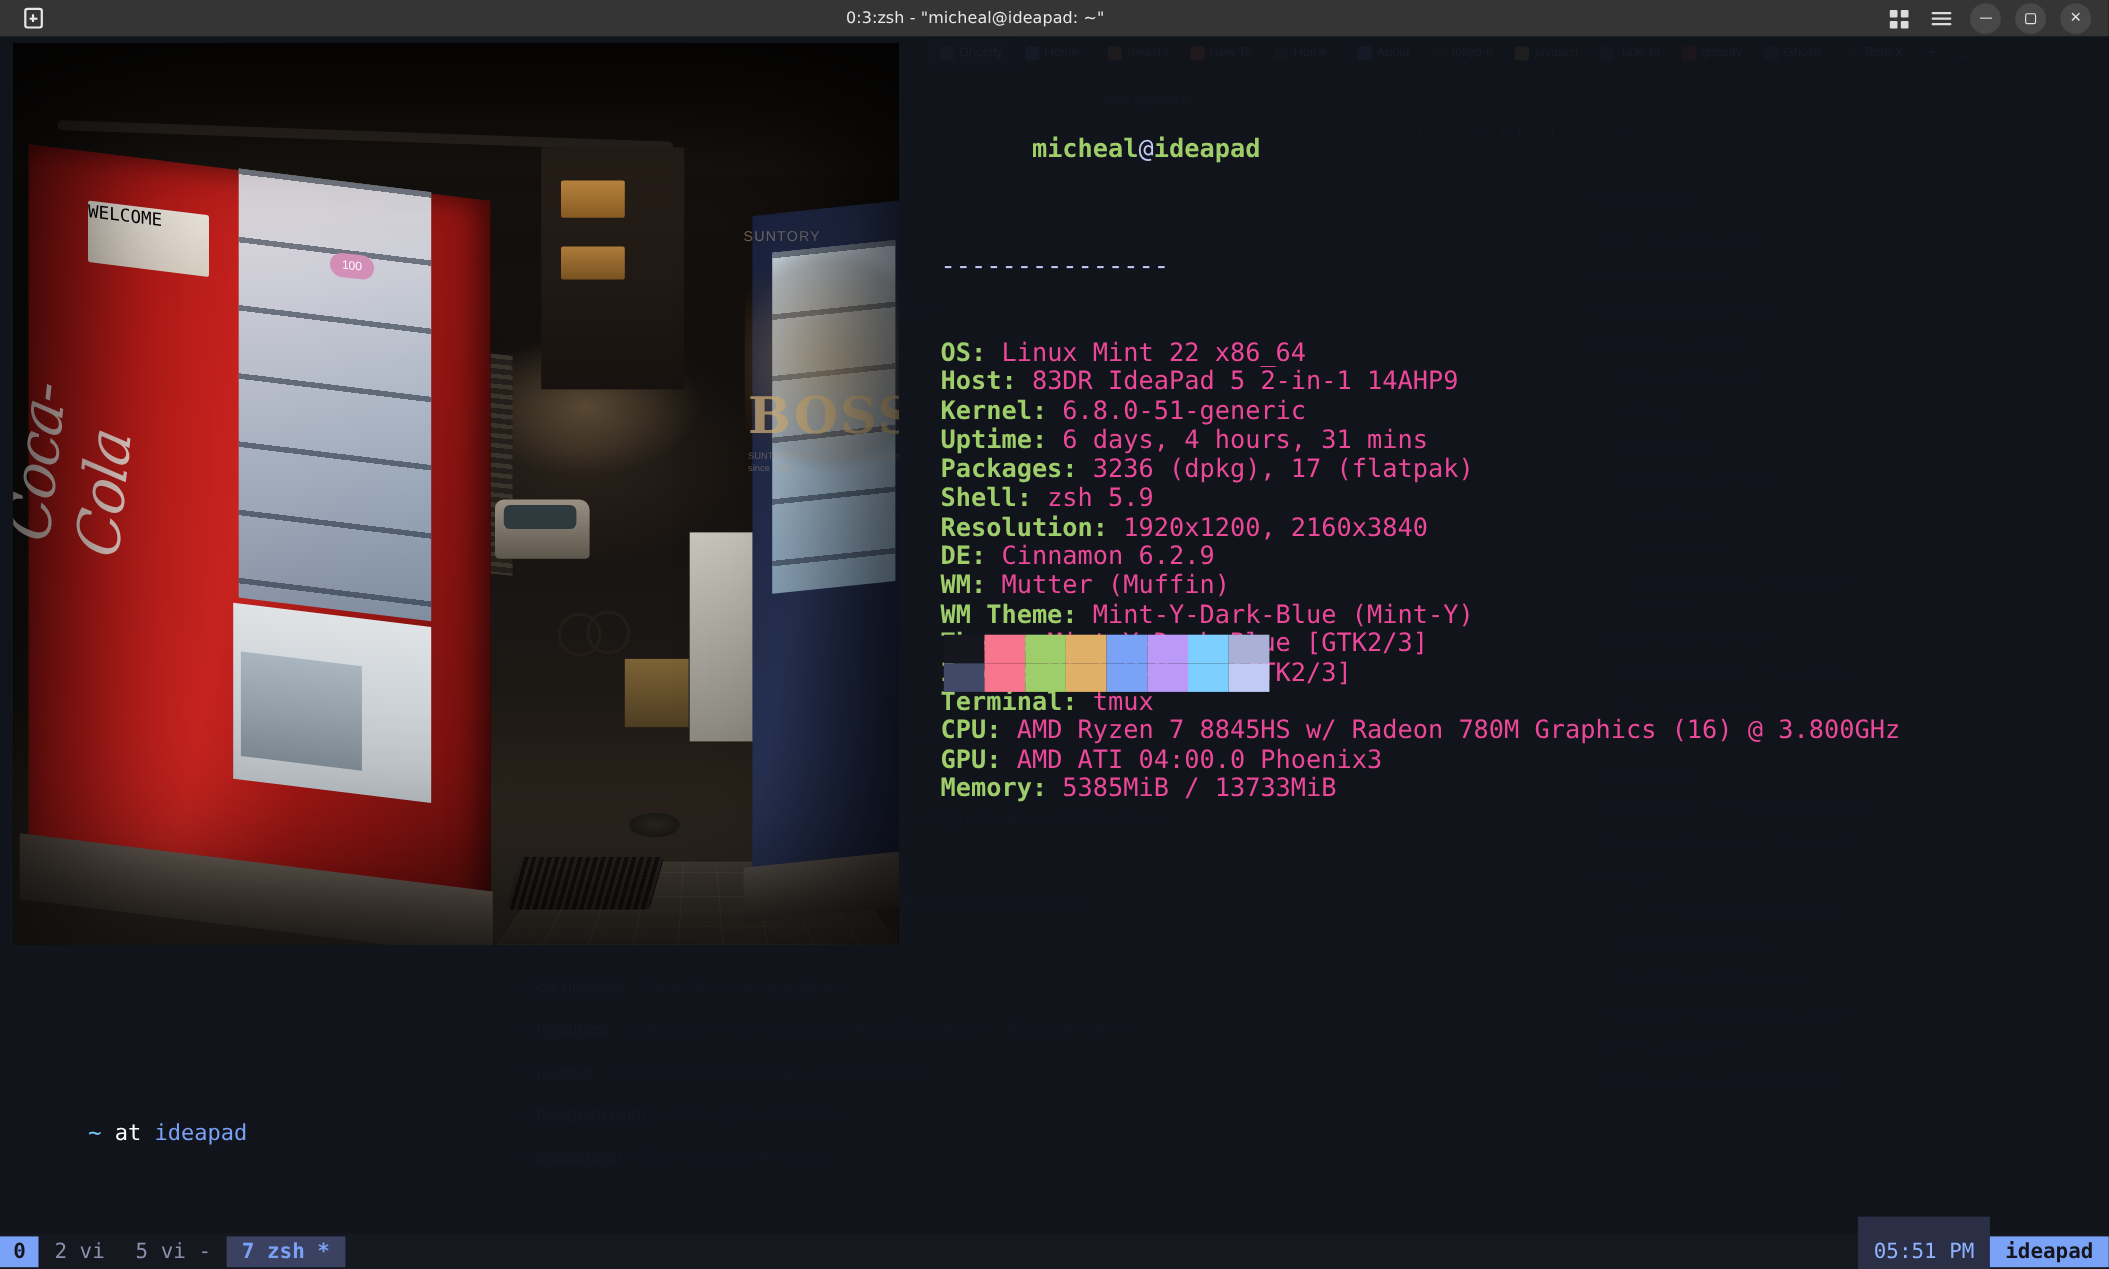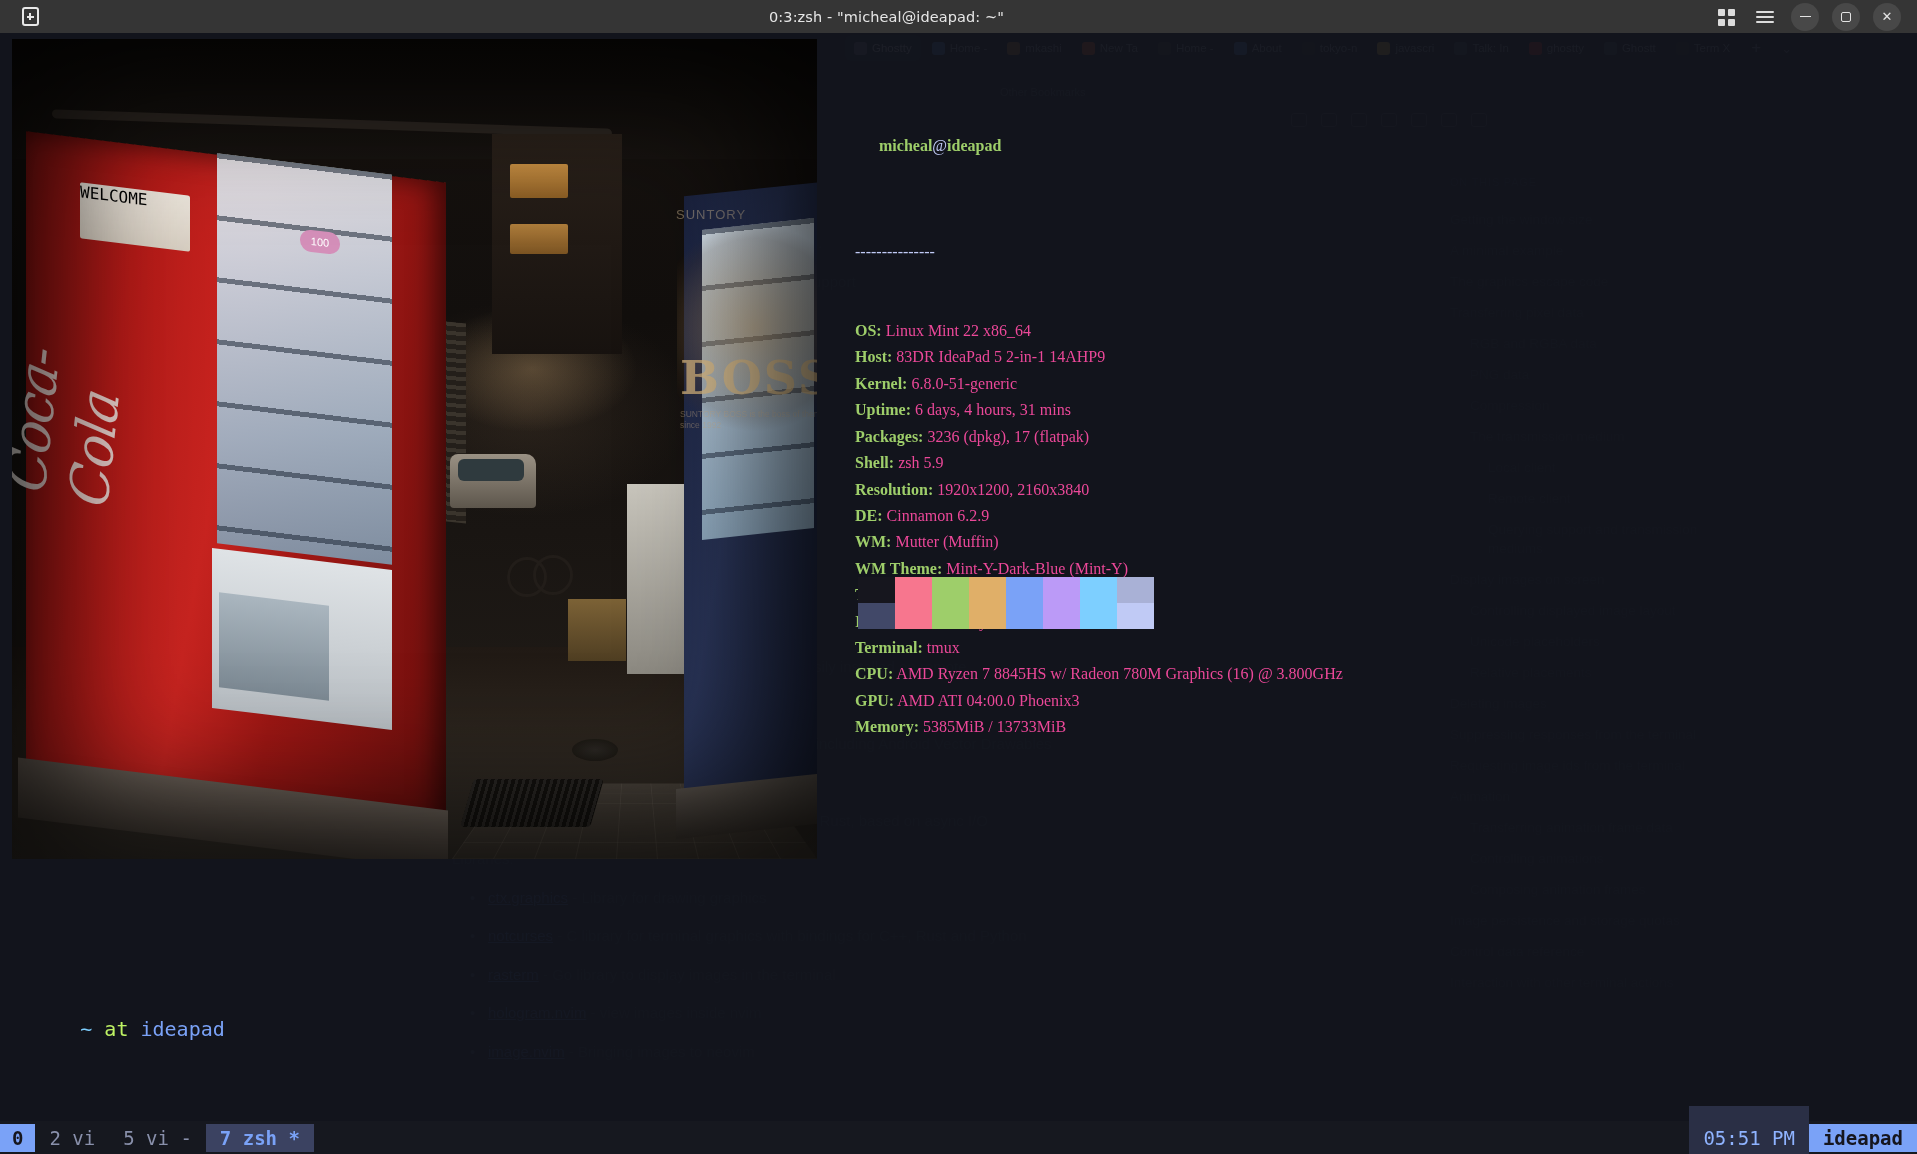--- a/index.html
+++ b/index.html
@@ -72,36 +72,36 @@
     background:rgba(18,20,28,.90); z-index:10;
     font-family:"DejaVu Sans Mono","Liberation Mono", monospace;
   }
   
   #kitty-image{
     position:absolute; left:12px; top:6px; width:805px; height:820px;
     overflow:hidden; background:#0b0907;
   }
   
   #neofetch{
-    position:absolute; left:855px; top:21px; font-size:16px; line-height:26.4px;
-    white-space:pre; letter-spacing:0px;font-family:Liberation Serif, serif;
+    position:absolute; left:855px; top:11px; font-size:23px; line-height:26.4px;
+    white-space:pre; letter-spacing:0px;
   }
   .nf-user{ color:#9ece6a; font-weight:bold;}
   .nf-at{ color:#c0caf5;}
   .nf-rule{ color:#c0caf5;}
   .nf-k{ color:#9ece6a; font-weight:bold;}
   .nf-v{ color:#ec4899;}
   #palette{ position:absolute; left:858px; top:544px; }
   #palette .row{ display:flex; }
   #palette .sw{ width:37px; height:26px; }
 
   
   #prompt{ position:absolute; left:0; top:905px; font-size:20px; line-height:26px; white-space:pre;}
   .p-tilde{ color:#7dcfff;}
-  .p-at{ color:#bef264;}
+  .p-at{ color:#ffffff;}
   .p-host{ color:#7aa2f7;}
   .p-rocket{ font-family:"DejaVu Sans",sans-serif; font-size:19px;}
   .p-arrow{ color:#9ece6a;}
   .cursor{ display:inline-block; width:12px; height:21px; background:#a9b1d6; vertical-align:-4px;}
 
   
   #tmux{
     position:absolute; left:0; bottom:0; width:1917px; height:33px;
     background:#16181f; display:flex; align-items:center;
     font-family:"DejaVu Sans Mono","Liberation Mono", monospace; font-size:19px;

